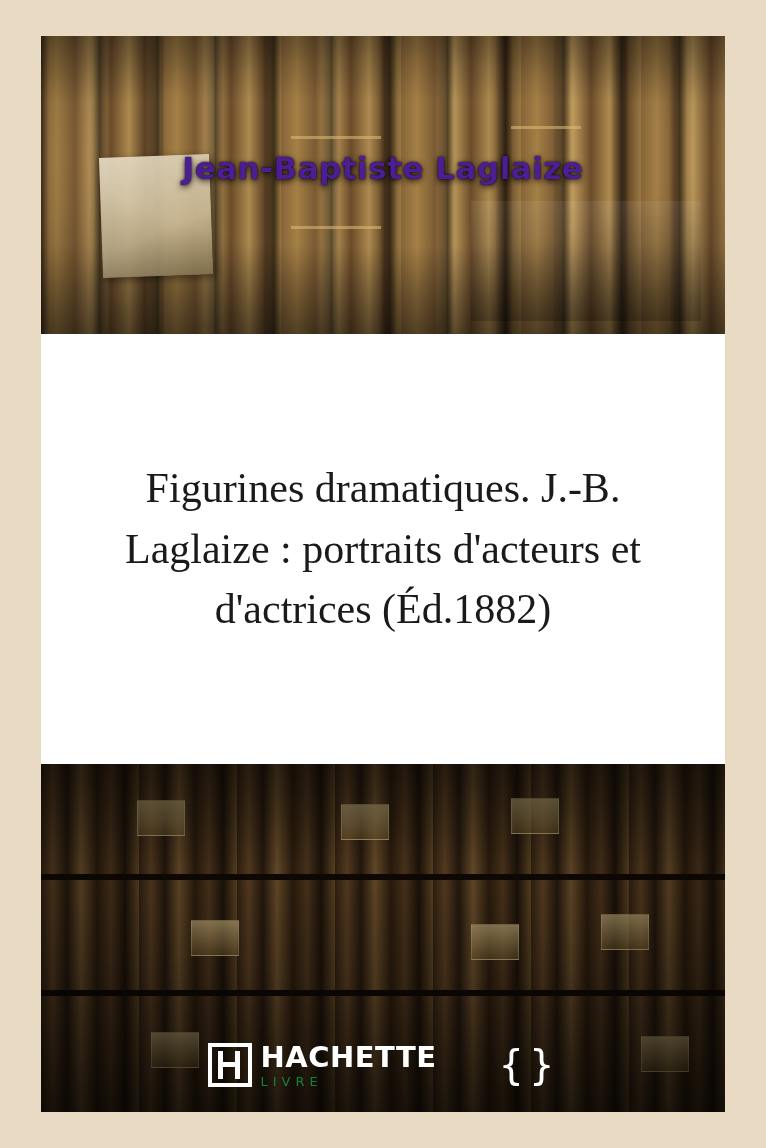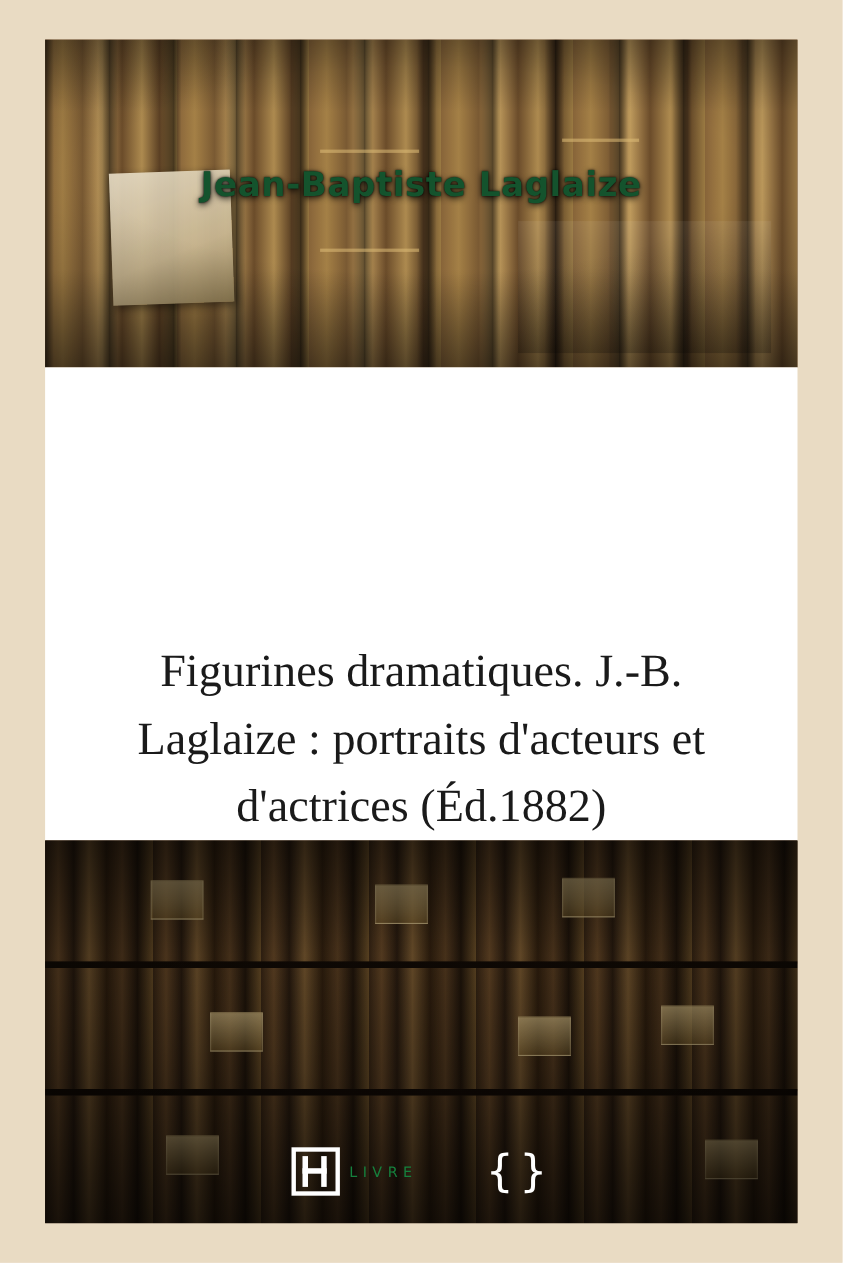--- a/index.html
+++ b/index.html
@@ -85,39 +85,39 @@
     height: 3px;
   }
 
   
   .author {
     position: absolute;
     left: 41px;
     top: 150px;
     width: 684px;
     text-align: center;
-    color: #14532d;
+    color: #4c1d95;
     font-family: "DejaVu Sans", sans-serif;
     font-weight: bold;
     font-size: 31px;
     letter-spacing: 0.5px;
     text-shadow: 0 2px 6px rgba(0,0,0,0.85), 0 0 2px rgba(0,0,0,0.9);
     z-index: 5;
   }
 
   
   .title-panel {
     position: absolute;
     left: 41px;
     top: 334px;
     width: 684px;
     height: 430px;
     background: #ffffff;
     display: flex;
-    align-items: flex-end;
+    align-items: center;
     justify-content: center;
   }
   .title {
     width: 600px;
     text-align: center;
     font-family: "Liberation Serif", serif;
     font-size: 42px;
     line-height: 1.45;
     color: #1a1a1a;
     font-weight: normal;
@@ -277,20 +277,21 @@
     <div class="plate" style="left:600px; top:272px;"></div>
     <div class="dark"></div>
   </div>
 
   <div class="logos">
     <div class="hachette">
       <div class="mark">
         <div class="bar"></div>
       </div>
       <div class="words">
+        <div class="w1">HACHETTE</div>
         <div class="w2">LIVRE</div>
       </div>
     </div>
     <div class="bnf">
       <span class="brace">{</span>
       <span class="brace">}</span>
     </div>
   </div>
 </div>
 

